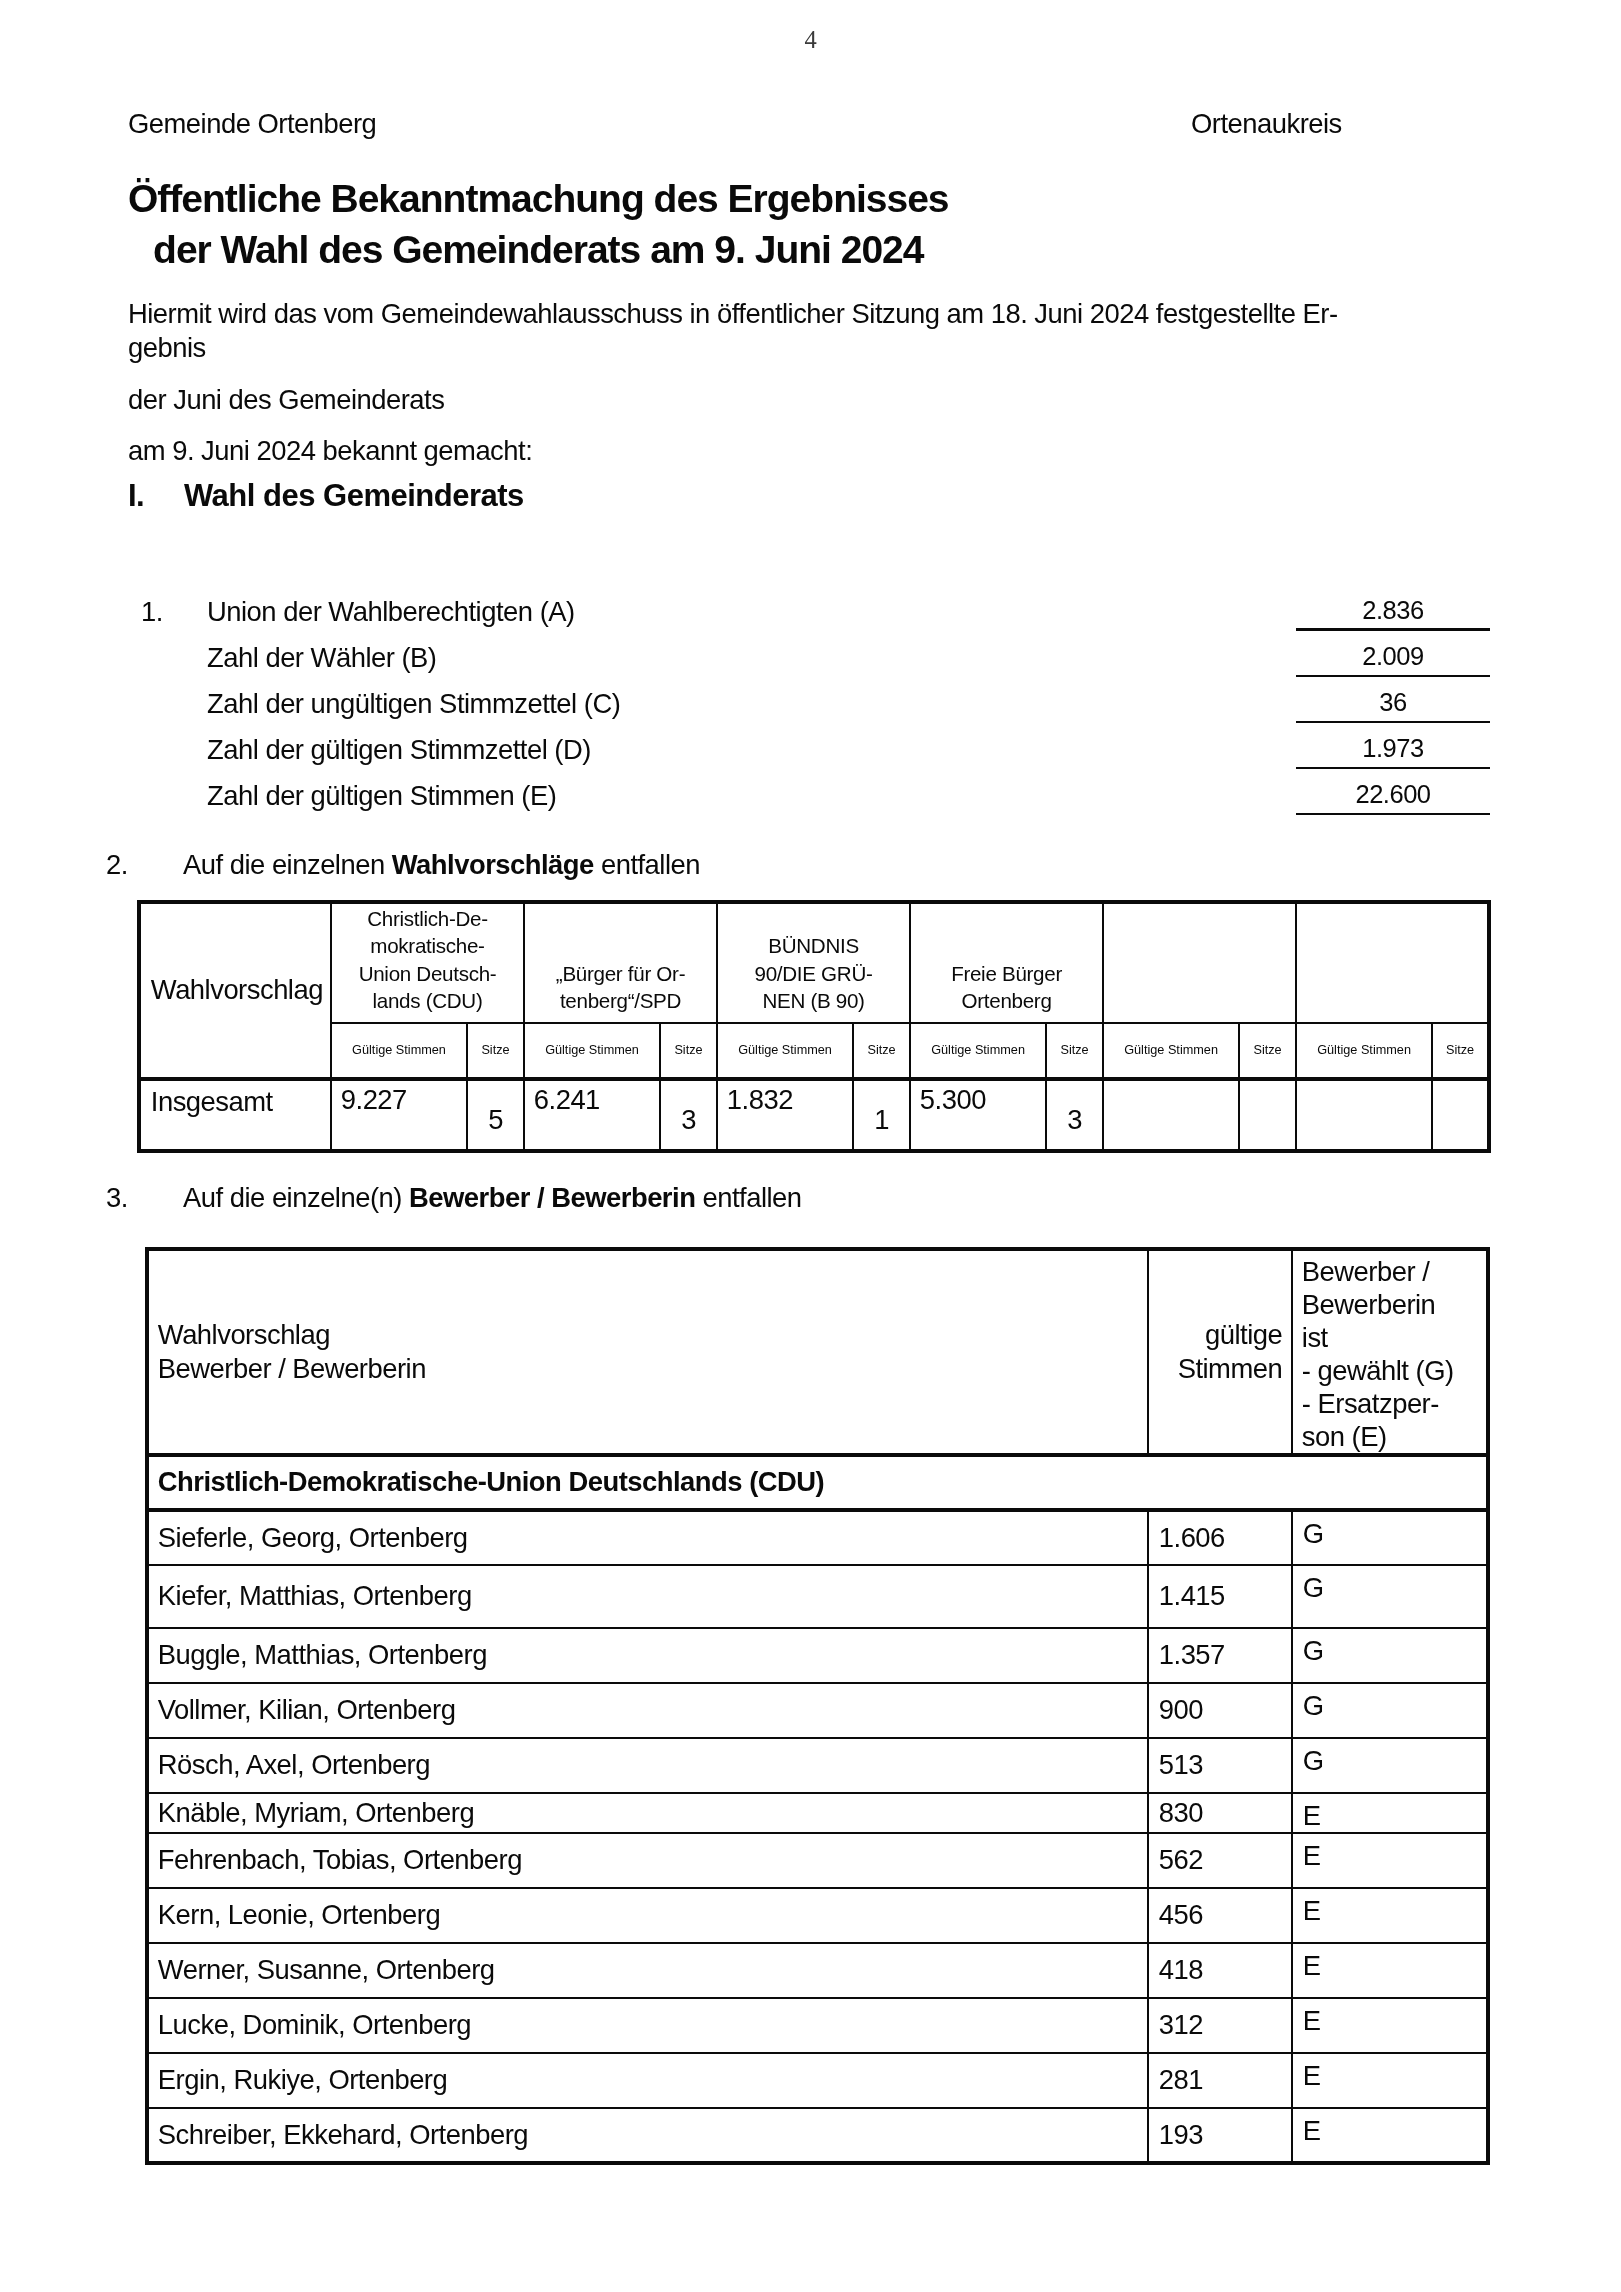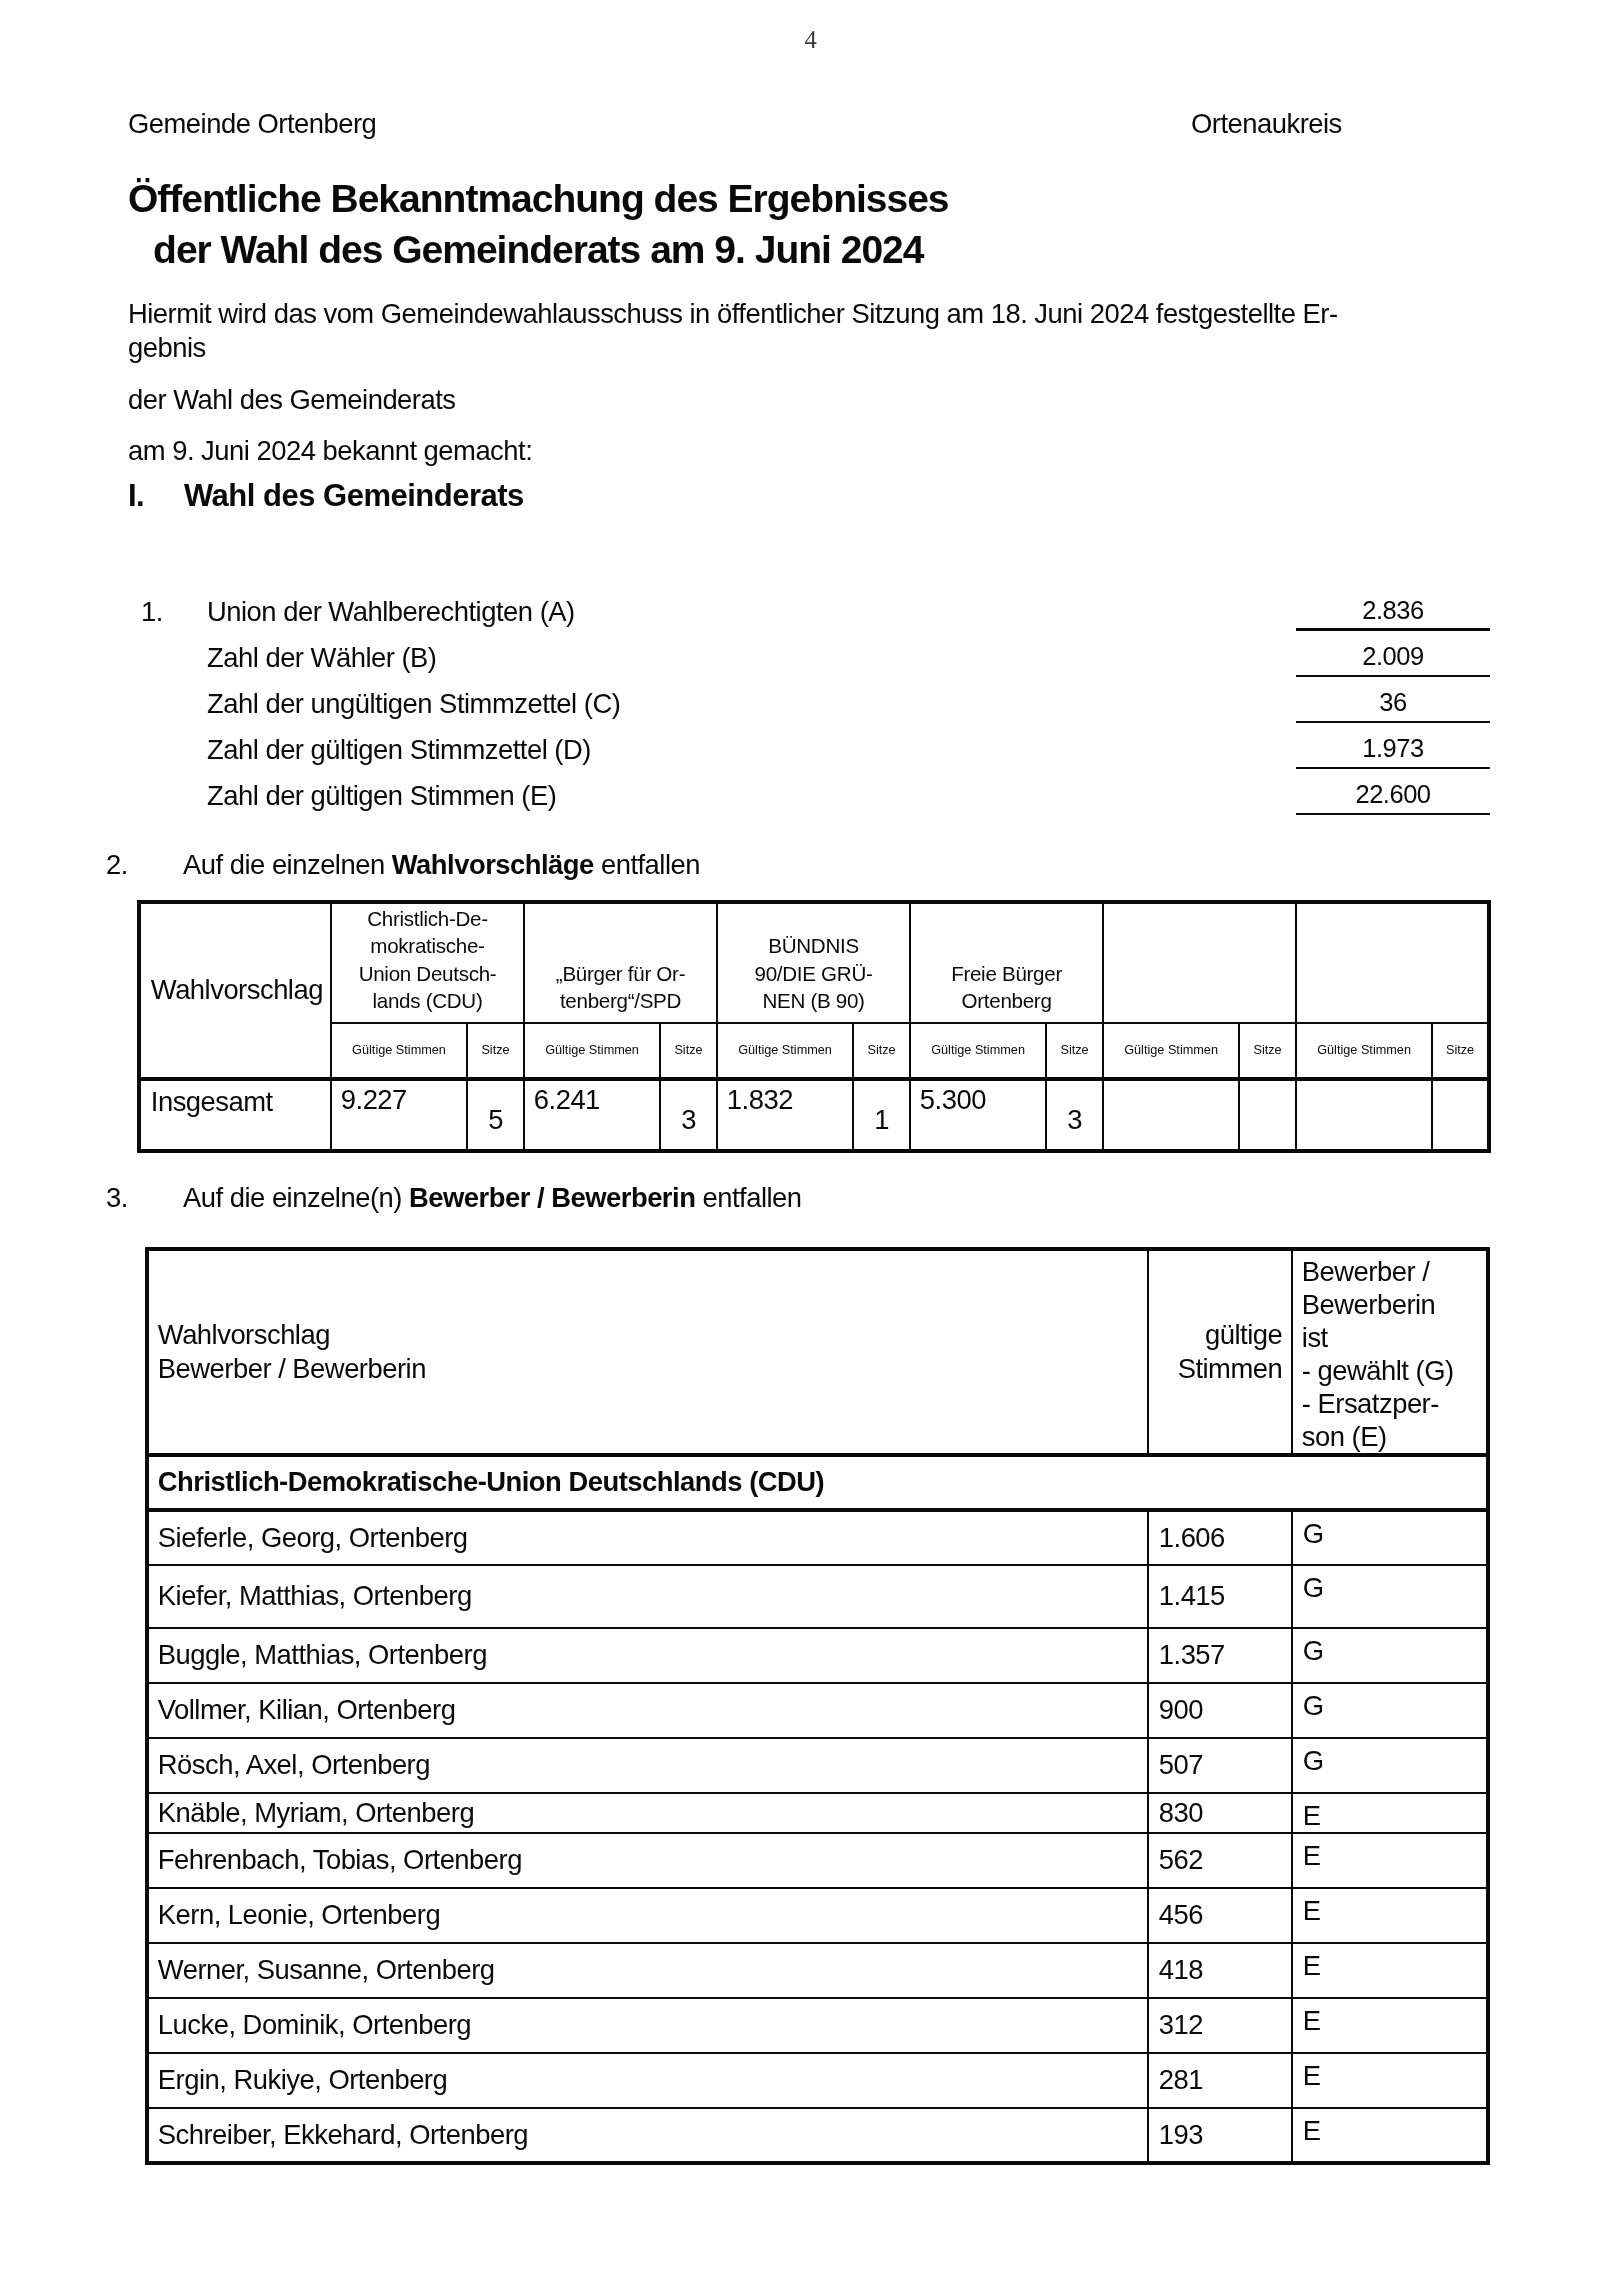--- a/index.html
+++ b/index.html
@@ -62,21 +62,21 @@
   <div id="pagenum" class="abs">4</div>
 
   <div class="abs hdr" style="left:128px;">Gemeinde Ortenberg</div>
   <div class="abs hdr" style="left:1191px;">Ortenaukreis</div>
 
   <h1 id="doc-title" class="abs pre" style="margin:0;text-align:center;">Öffentliche Bekanntmachung des Ergebnisses
 der Wahl des Gemeinderats am 9. Juni 2024</h1>
 
   <p id="p1" class="abs body-text pre" style="margin:0;">Hiermit wird das vom Gemeindewahlausschuss in öffentlicher Sitzung am 18. Juni 2024 festgestellte Er-
 gebnis</p>
-  <p id="p2" class="abs body-text" style="margin:0;">der Wahl des Gemeinderats</p>
+  <p id="p2" class="abs body-text" style="margin:0;">der Juni des Gemeinderats</p>
   <p id="p3" class="abs body-text" style="margin:0;">am 9. Juni 2024 bekannt gemacht:</p>
 
   <div id="sec1" class="abs">
     <span class="abs num">I.</span>
     <span class="abs txt">Wahl des Gemeinderats</span>
   </div>
 
   <div id="stats" class="abs">
     <div class="stat-row">
       <span class="stat-num">1.</span>
@@ -213,21 +213,21 @@
       <td class="votes">1.357</td>
       <td class="status">G</td>
     </tr>
     <tr style="height:55px;">
       <td class="name">Vollmer, Kilian, Ortenberg</td>
       <td class="votes">900</td>
       <td class="status">G</td>
     </tr>
     <tr style="height:55px;">
       <td class="name">Rösch, Axel, Ortenberg</td>
-      <td class="votes">507</td>
+      <td class="votes">513</td>
       <td class="status">G</td>
     </tr>
     <tr style="height:40px;">
       <td class="name">Knäble, Myriam, Ortenberg</td>
       <td class="votes">830</td>
       <td class="status">E</td>
     </tr>
     <tr style="height:55px;">
       <td class="name">Fehrenbach, Tobias, Ortenberg</td>
       <td class="votes">562</td>

